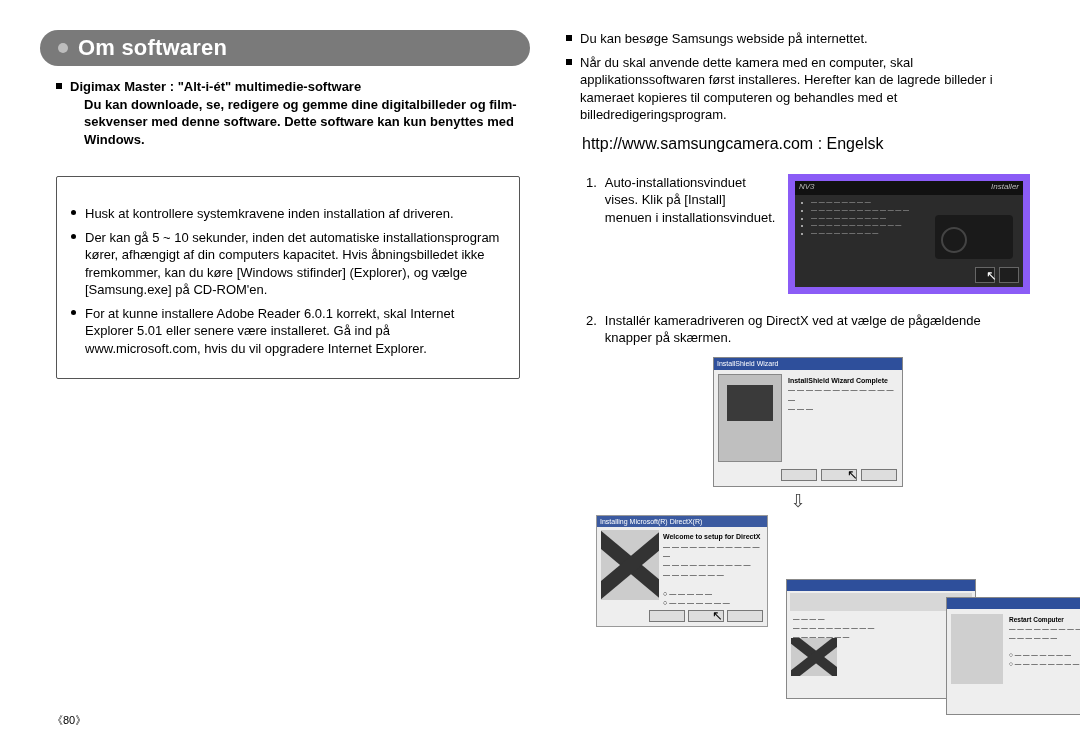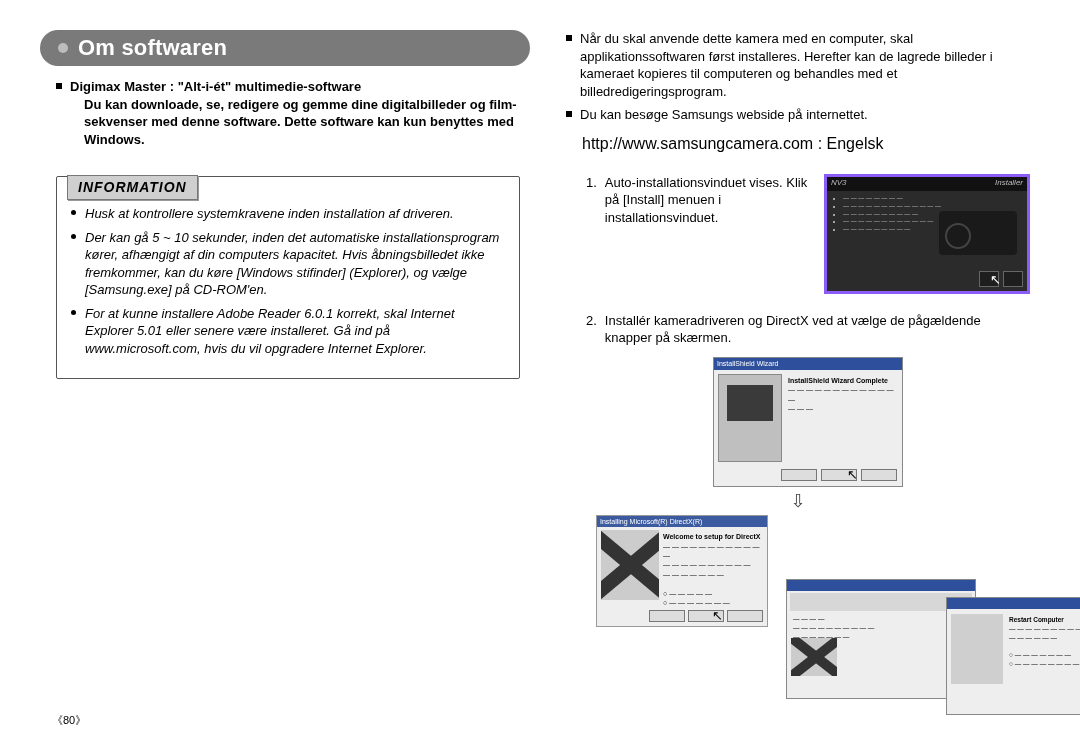--- a/index.html
+++ b/index.html
@@ -55,21 +55,21 @@
     position: relative;
     padding: 28px 14px 14px 14px;
   }
   .info-label {
     position:absolute; top:-2px; left:10px;
     background:#cfcfcf; border:1px solid #777;
     padding:2px 10px; font-style: italic; font-weight:bold;
     letter-spacing:1px; font-size:14px;
     box-shadow: 1px 1px 0 #999;
   }
-  .bullet-dot { list-style:none; padding-left:0;font-style:italic; }
+  .bullet-dot { list-style:none; padding-left:0; }
   .bullet-dot > li { position:relative; padding-left:14px; margin-bottom:6px; }
   .bullet-dot > li::before {
     content:""; position:absolute; left:0; top:5px;
     width:5px; height:5px; border-radius:50%; background:#000;
   }
   .urls { font-size:16px; margin: 8px 0 18px 16px; line-height:1.5; }
   .step { display:flex; gap:8px; margin: 10px 0 10px 20px; }
   .step-num { flex-shrink:0; }
   .step-text { flex:1; }
   .screenshot-row { display:flex; gap:6px; justify-content:center; flex-wrap:wrap; padding-left:20px;}
@@ -92,21 +92,21 @@
   .screenshot-thumb .innerx::after {
     content:""; position:absolute; background:#333; width:100px; height:14px;
   }
   .screenshot-thumb .innerx::before { transform:rotate(40deg); top:28px; left:-20px; }
   .screenshot-thumb .innerx::after { transform:rotate(-40deg); top:28px; left:-20px; }
   .screenshot-thumb .btnrow {
     position:absolute; bottom:4px; right:4px; display:flex; gap:3px;
   }
   .fake-btn { border:1px solid #777; background:#ddd; width:36px; height:12px; }
   .installer-thumb {
-    width:206px; height:120px; background:#2b2b2b; border:3px solid #8b5cf6;
+    width:242px; height:120px; background:#2b2b2b; border:7px solid #8b5cf6;
     color:#ccc; font-size:6px; padding:6px 6px 6px 6px;
     position:relative; float:right; margin-left:12px;
   }
   .installer-thumb .titlebar-dark {
     background:#111; color:#bbb; margin:-6px -6px 4px -6px; height:14px;
     display:flex; align-items:center; justify-content:space-between; padding:0 4px;
     font-size:8px; font-style:italic;
   }
   .installer-thumb .cam {
     position:absolute; right:10px; top:34px; width:78px; height:44px;
@@ -171,36 +171,35 @@
 
     <div class="body-text">
       <ul class="bullet-sq">
         <li>
           <strong>Digimax Master : "Alt-i-ét" multimedie-software</strong>
           <span class="sub-indent">Du kan downloade, se, redigere og gemme dine digitalbilleder og film-sekvenser med denne software. Dette software kan kun benyttes med Windows.</span>
         </li>
       </ul>
 
       <div class="info-box">
-        <div class="info-label">INFORMATION</div>
         <ul class="bullet-dot">
           <li>Husk at kontrollere systemkravene inden installation af driveren.</li>
           <li>Der kan gå 5 ~ 10 sekunder, inden det automatiske installationsprogram kører, afhængigt af din computers kapacitet. Hvis åbningsbilledet ikke fremkommer, kan du køre [Windows stifinder] (Explorer), og vælge [Samsung.exe] på CD-ROM'en.</li>
           <li>For at kunne installere Adobe Reader 6.0.1 korrekt, skal Internet Explorer 5.01 eller senere være installeret. Gå ind på www.microsoft.com, hvis du vil opgradere Internet Explorer.</li>
         </ul>
       </div>
     </div>
   </div>
 
   <div class="col">
 
     <div class="body-text">
       <ul class="bullet-sq">
+        <li>Du kan besøge Samsungs webside på internettet.</li>
         <li>Når du skal anvende dette kamera med en computer, skal applikationssoftwaren først installeres. Herefter kan de lagrede billeder i kameraet kopieres til computeren og behandles med et billedredigeringsprogram.</li>
-        <li>Du kan besøge Samsungs webside på internettet.</li>
       </ul>
 
       <div class="urls">
         <div>http://www.samsungcamera.com : Engelsk</div>
       </div>
 
       <div class="clearfix">
         <div class="installer-thumb">
           <div class="titlebar-dark">
             <span>NV3</span>

